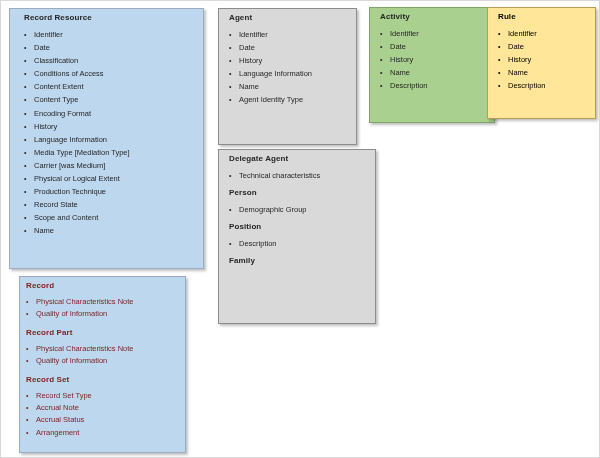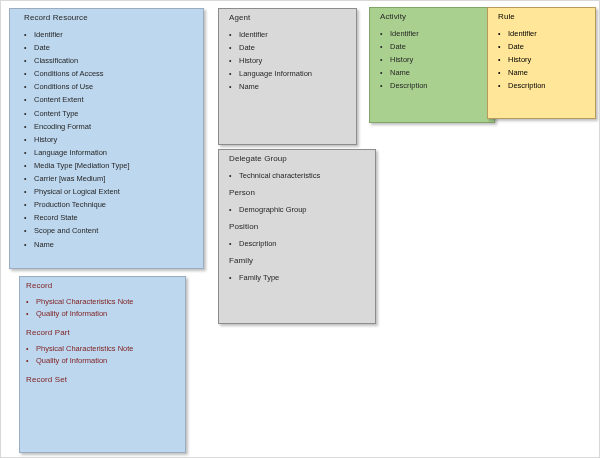--- a/index.html
+++ b/index.html
@@ -15,21 +15,21 @@
     border:1px solid; padding:4px 6px 0 10px;
     box-shadow:1.5px 2px 2.5px rgba(0,0,0,0.25);
   }
   #box-record-resource { left:8px;  top:7px;   width:195px; height:261px; padding-left:14px; }
   #box-record          { left:18px; top:275px; width:167px; height:177px; padding-left:6px; }
   #box-agent           { left:217px;top:7px;   width:139px; height:137px; }
   #box-delegate-agent  { left:217px;top:148px; width:158px; height:175px; }
   #box-activity        { left:368px;top:6px;   width:126px; height:116px; }
   #box-rule            { left:486px;top:6px;   width:109px; height:112px; }
 
-  .heading { font-weight:normal; font-size:8px; line-height:10px; letter-spacing:0.1px; }
+  .heading { font-weight:bold; font-size:8px; line-height:10px; letter-spacing:0.1px; }
   .items   { margin:5px 0 6px 0; }
   .item    { display:flex; align-items:flex-start; font-size:7.5px; line-height:13.1px; white-space:nowrap; }
   .bullet  { flex:0 0 10px; width:10px; font-size:7px; }
   #box-record .item { line-height:12.4px; }
   #box-record .items { margin:5px 0 7px 0; }
 </style>
 </head>
 <body>
 
 <div class="canvas">
@@ -47,24 +47,20 @@
         <div class="item">
           <span class="bullet">•</span>
           <span>Classification</span>
         </div>
         <div class="item">
           <span class="bullet">•</span>
           <span>Conditions of Access</span>
         </div>
         <div class="item">
           <span class="bullet">•</span>
-          <span>Conditions of Use</span>
-        </div>
-        <div class="item">
-          <span class="bullet">•</span>
           <span>Content Extent</span>
         </div>
         <div class="item">
           <span class="bullet">•</span>
           <span>Content Type</span>
         </div>
         <div class="item">
           <span class="bullet">•</span>
           <span>Encoding Format</span>
         </div>
@@ -123,20 +119,38 @@
         <div class="item">
           <span class="bullet">•</span>
           <span>Physical Characteristics Note</span>
         </div>
         <div class="item">
           <span class="bullet">•</span>
           <span>Quality of Information</span>
         </div>
       </div>
       <div class="heading">Record Set</div>
+      <div class="items">
+        <div class="item">
+          <span class="bullet">•</span>
+          <span>Record Set Type</span>
+        </div>
+        <div class="item">
+          <span class="bullet">•</span>
+          <span>Accrual Note</span>
+        </div>
+        <div class="item">
+          <span class="bullet">•</span>
+          <span>Accrual Status</span>
+        </div>
+        <div class="item">
+          <span class="bullet">•</span>
+          <span>Arrangement</span>
+        </div>
+      </div>
     </div>
   <div class="box" id="box-agent" style="background: rgb(217, 217, 217); border-color: rgb(140, 140, 140); color: rgb(38, 38, 38);">
       <div class="heading">Agent</div>
       <div class="items">
         <div class="item">
           <span class="bullet">•</span>
           <span>Identifier</span>
         </div>
         <div class="item">
           <span class="bullet">•</span>
@@ -147,24 +161,28 @@
           <span>History</span>
         </div>
         <div class="item">
           <span class="bullet">•</span>
           <span>Language Information</span>
         </div>
         <div class="item">
           <span class="bullet">•</span>
           <span>Name</span>
         </div>
+        <div class="item">
+          <span class="bullet">•</span>
+          <span>Agent Identity Type</span>
+        </div>
       </div>
     </div>
   <div class="box" id="box-delegate-agent" style="background: rgb(217, 217, 217); border-color: rgb(140, 140, 140); color: rgb(38, 38, 38);">
-      <div class="heading">Delegate Group</div>
+      <div class="heading">Delegate Agent</div>
       <div class="items">
         <div class="item">
           <span class="bullet">•</span>
           <span>Technical characteristics</span>
         </div>
       </div>
       <div class="heading">Person</div>
       <div class="items">
         <div class="item">
           <span class="bullet">•</span>
@@ -172,26 +190,20 @@
         </div>
       </div>
       <div class="heading">Position</div>
       <div class="items">
         <div class="item">
           <span class="bullet">•</span>
           <span>Description</span>
         </div>
       </div>
       <div class="heading">Family</div>
-      <div class="items">
-        <div class="item">
-          <span class="bullet">•</span>
-          <span>Family Type</span>
-        </div>
-      </div>
     </div>
   <div class="box" id="box-activity" style="background: rgb(169, 208, 142); border-color: rgb(127, 165, 105); color: rgb(38, 38, 38);">
       <div class="heading">Activity</div>
       <div class="items">
         <div class="item">
           <span class="bullet">•</span>
           <span>Identifier</span>
         </div>
         <div class="item">
           <span class="bullet">•</span>

